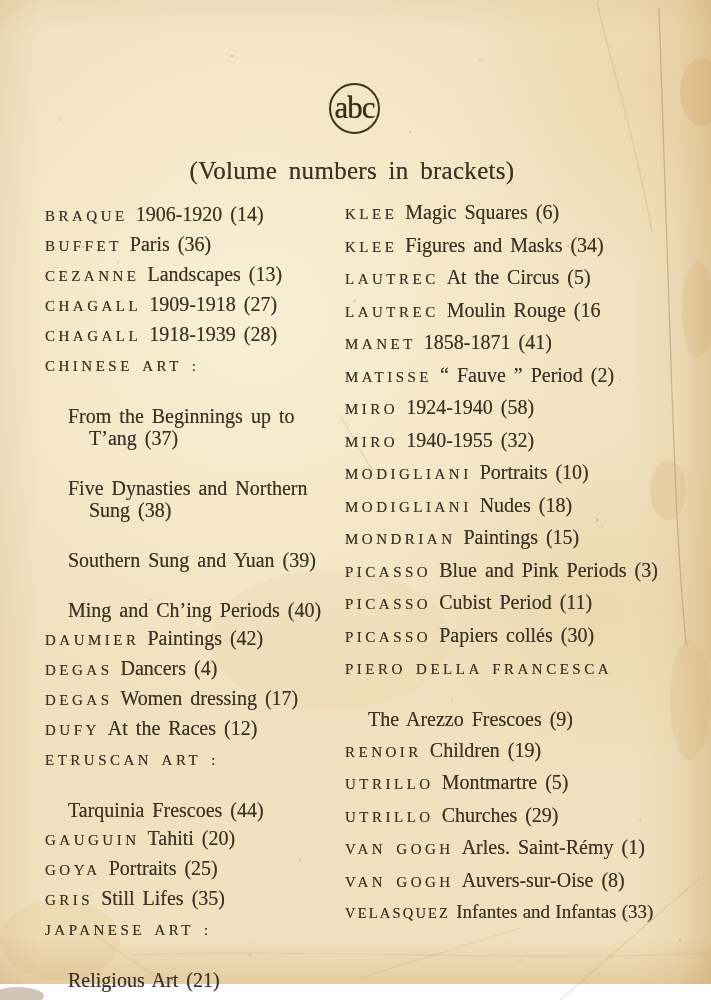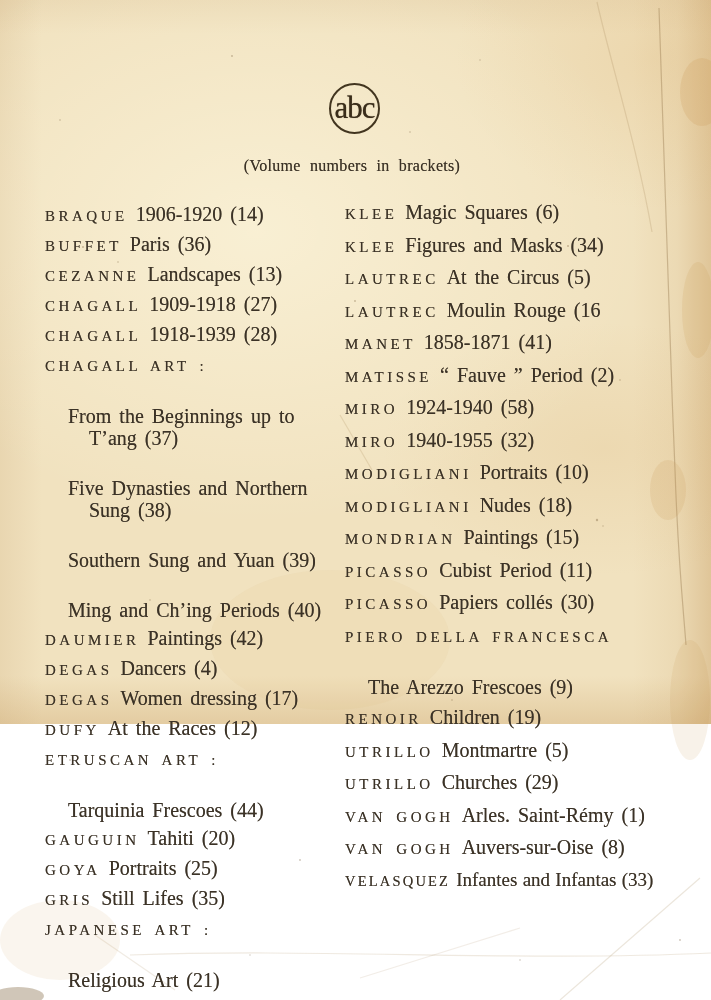--- a/index.html
+++ b/index.html
@@ -1,37 +1,37 @@
 <!DOCTYPE html>
 <html><head>
 <meta charset="utf-8">
 <style>
   html,body{margin:0;padding:0;}
   body{width:711px;height:1000px;overflow:hidden;
        font-family:"Liberation Serif","DejaVu Serif",serif;}
-  .page{position:relative;width:711px;height:724px;
+  .page{position:relative;width:711px;height:984px;
     background:
       radial-gradient(90% 65% at 36% 32%, rgba(255,250,228,0.55), rgba(255,250,228,0) 62%),
       radial-gradient(40% 30% at 92% 8%, rgba(214,166,96,0.18), rgba(214,166,96,0) 70%),
       radial-gradient(45% 25% at 85% 62%, rgba(210,164,96,0.15), rgba(210,164,96,0) 70%),
       linear-gradient(to left, rgba(190,143,80,0.35), rgba(190,143,80,0.10) 34px, rgba(190,143,80,0) 78px),
       linear-gradient(to top, rgba(193,148,86,0.28), rgba(193,148,86,0) 48px),
       linear-gradient(to right, rgba(182,140,86,0.14), rgba(182,140,86,0) 42px),
       linear-gradient(to bottom, rgba(182,140,86,0.10), rgba(182,140,86,0) 34px),
       #f1e2bf;
     color:#3b3226;}
   .texture{position:absolute;left:0;top:0;pointer-events:none;}
   .logo{position:absolute;left:329px;top:83px;width:47px;height:47px;
     border:2.5px solid #42351f;border-radius:50%;
     display:flex;align-items:center;justify-content:center;
     color:#3a2d1a;}
   .logo span{font-size:31px;letter-spacing:-1px;line-height:1;
     text-shadow:0 0 0.7px rgba(58,45,26,0.8);transform:translateY(-1px);}
   .subtitle{position:absolute;left:0;top:157px;width:704px;text-align:center;
-    font-size:16px;word-spacing:5px;letter-spacing:0.3px;color:#3b3226;
+    font-size:25px;word-spacing:5px;letter-spacing:0.3px;color:#3b3226;
     text-shadow:0 0 0.6px rgba(59,50,38,0.65);}
   .columns{position:absolute;left:45px;top:203px;display:flex;}
   .col{display:block;}
   .col-left{width:300px;flex:0 0 300px;}
   .col-right{width:366px;flex:0 0 366px;margin-top:-2px;}
   .row{font-size:20px;line-height:22px;margin-bottom:6px;word-spacing:3px;
     text-shadow:0 0 0.6px rgba(59,50,38,0.6);white-space:nowrap;}
   .col-right .row{margin-bottom:8.5px;}
   .caps{font-size:15px;letter-spacing:3.5px;margin-right:8px;}
   .header .caps{margin-right:0;}
@@ -94,21 +94,21 @@
 
   <div class="subtitle">(Volume numbers in brackets)</div>
 
   <div class="columns">
     <div class="col col-left" id="col-left">
         <div class="row entry"><span class="caps">BRAQUE</span><span class="rest">1906-1920 (14)</span></div>
         <div class="row entry"><span class="caps">BUFFET</span><span class="rest">Paris (36)</span></div>
         <div class="row entry"><span class="caps">CEZANNE</span><span class="rest">Landscapes (13)</span></div>
         <div class="row entry"><span class="caps">CHAGALL</span><span class="rest">1909-1918 (27)</span></div>
         <div class="row entry"><span class="caps">CHAGALL</span><span class="rest">1918-1939 (28)</span></div>
-        <div class="row header"><span class="caps">CHAGALL ART :</span></div>
+        <div class="row header"><span class="caps">CHINESE ART :</span></div>
         <div class="row sub wrap"><span class="rest">From the Beginnings up to T’ang (37)</span></div>
         <div class="row sub wrap"><span class="rest">Five Dynasties and Northern Sung (38)</span></div>
         <div class="row sub"><span class="rest">Southern Sung and Yuan (39)</span></div>
         <div class="row sub"><span class="rest">Ming and Ch’ing Periods (40)</span></div>
         <div class="row entry"><span class="caps">DAUMIER</span><span class="rest">Paintings (42)</span></div>
         <div class="row entry"><span class="caps">DEGAS</span><span class="rest">Dancers (4)</span></div>
         <div class="row entry"><span class="caps">DEGAS</span><span class="rest">Women dressing (17)</span></div>
         <div class="row entry"><span class="caps">DUFY</span><span class="rest">At the Races (12)</span></div>
         <div class="row header"><span class="caps">ETRUSCAN ART :</span></div>
         <div class="row sub"><span class="rest">Tarquinia Frescoes (44)</span></div>
@@ -125,20 +125,21 @@
         <div class="row entry"><span class="caps">KLEE</span><span class="rest">Figures and Masks (34)</span></div>
         <div class="row entry"><span class="caps">LAUTREC</span><span class="rest">At the Circus (5)</span></div>
         <div class="row entry"><span class="caps">LAUTREC</span><span class="rest">Moulin Rouge (16</span></div>
         <div class="row entry"><span class="caps">MANET</span><span class="rest">1858-1871 (41)</span></div>
         <div class="row entry"><span class="caps">MATISSE</span><span class="rest">“ Fauve ” Period (2)</span></div>
         <div class="row entry"><span class="caps">MIRO</span><span class="rest">1924-1940 (58)</span></div>
         <div class="row entry"><span class="caps">MIRO</span><span class="rest">1940-1955 (32)</span></div>
         <div class="row entry"><span class="caps">MODIGLIANI</span><span class="rest">Portraits (10)</span></div>
         <div class="row entry"><span class="caps">MODIGLIANI</span><span class="rest">Nudes (18)</span></div>
         <div class="row entry"><span class="caps">MONDRIAN</span><span class="rest">Paintings (15)</span></div>
+        <div class="row entry"><span class="caps">PICASSO</span><span class="rest">Blue and Pink Periods (3)</span></div>
         <div class="row entry"><span class="caps">PICASSO</span><span class="rest">Cubist Period (11)</span></div>
         <div class="row entry"><span class="caps">PICASSO</span><span class="rest">Papiers collés (30)</span></div>
         <div class="row header"><span class="caps">PIERO DELLA FRANCESCA</span></div>
         <div class="row sub"><span class="rest">The Arezzo Frescoes (9)</span></div>
         <div class="row entry"><span class="caps">RENOIR</span><span class="rest">Children (19)</span></div>
         <div class="row entry"><span class="caps">UTRILLO</span><span class="rest">Montmartre (5)</span></div>
         <div class="row entry"><span class="caps">UTRILLO</span><span class="rest">Churches (29)</span></div>
         <div class="row entry"><span class="caps">VAN GOGH</span><span class="rest">Arles. Saint-Rémy (1)</span></div>
         <div class="row entry"><span class="caps">VAN GOGH</span><span class="rest">Auvers-sur-Oise (8)</span></div>
         <div class="row entry tight"><span class="caps">VELASQUEZ</span><span class="rest">Infantes and Infantas (33)</span></div>

